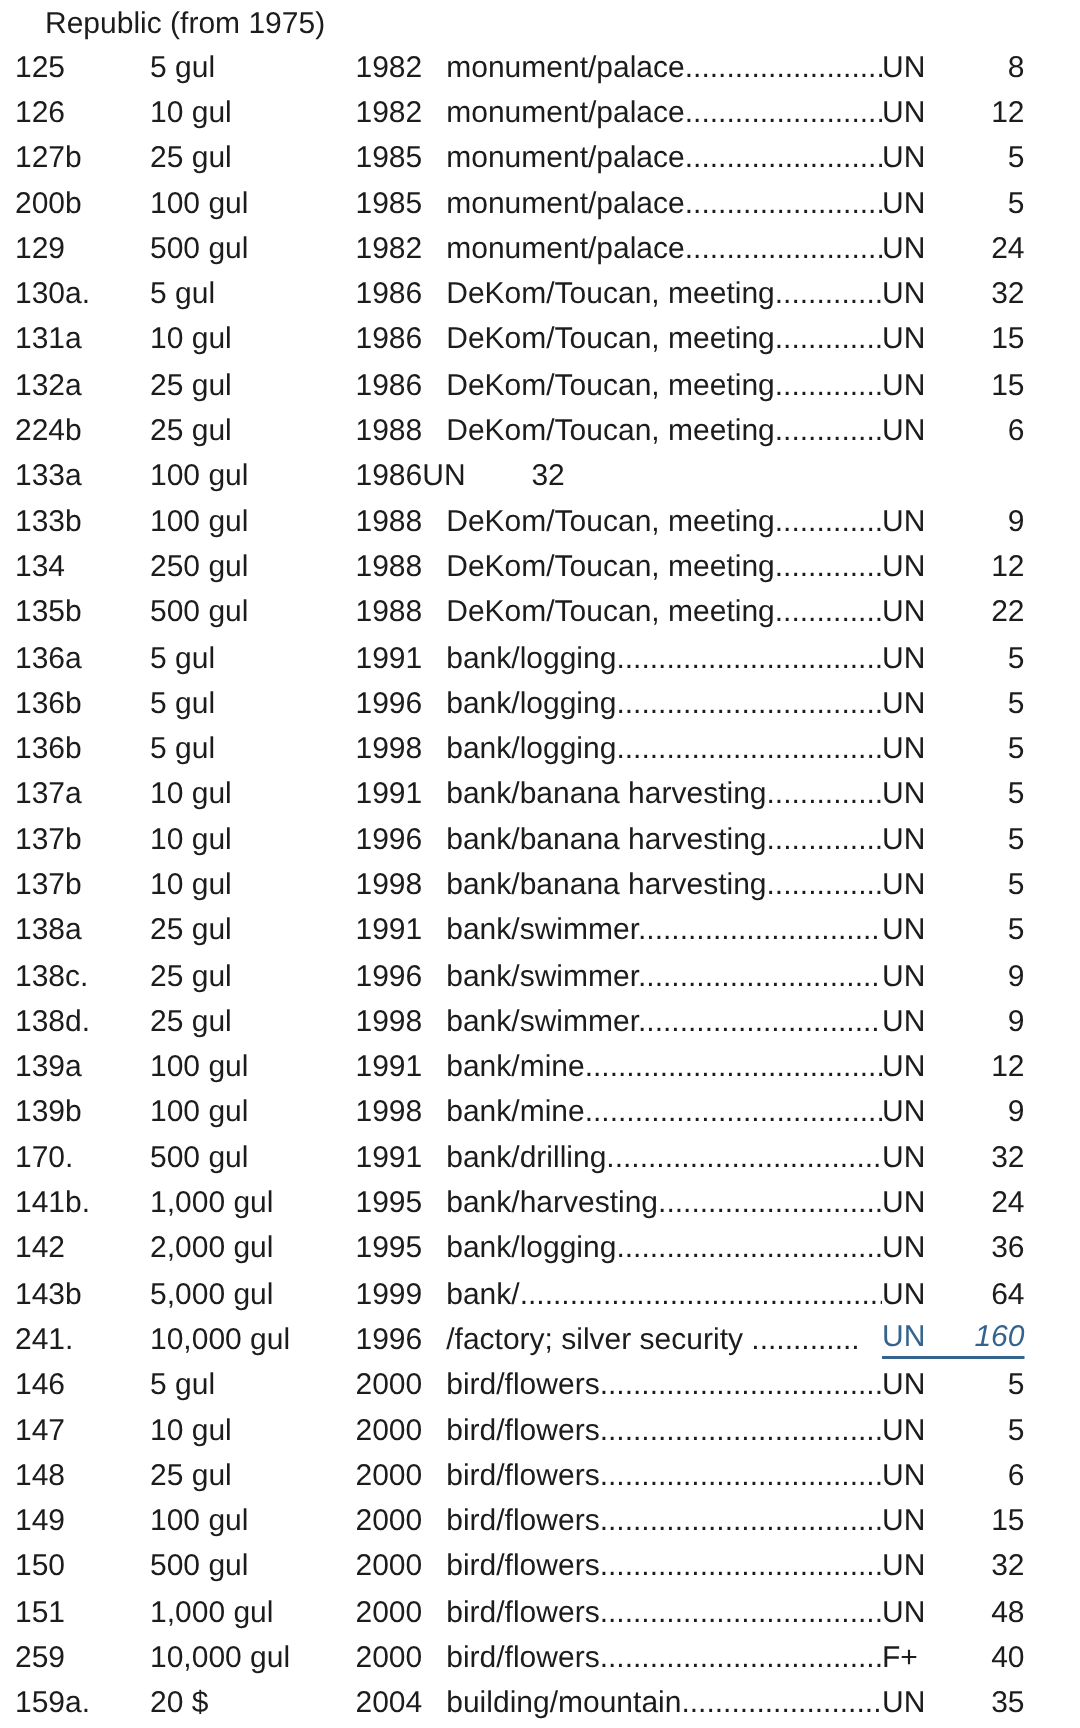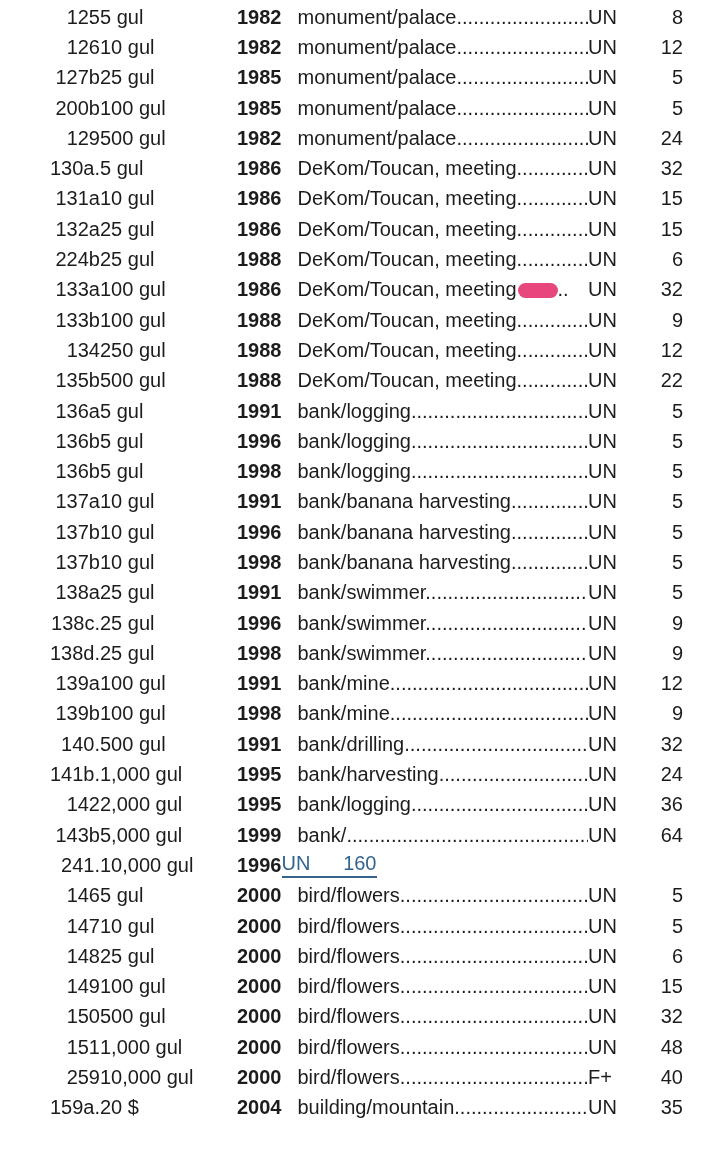--- a/index.html
+++ b/index.html
@@ -18,23 +18,23 @@
     padding-left: 30px;
     white-space: nowrap;
   }
   .row {
     display: flex;
     align-items: center;
     height: 30.3px;
     padding-right: 37px;
     white-space: nowrap;
   }
-  .num   { flex: 0 0 100px; padding-left: 10px; text-align: right; }
+  .num   { flex: 0 0 100px; padding-left: 10px; }
   .denom { flex: 0 0 113px; }
-  .year  { flex: 0 0 64px;  padding-left: 24px; font-weight: bold; }
+  .year  { flex: 0 0 64px;  padding-left: 24px; }
   .desc  {
     flex: 1 1 auto;
     padding-left: 16px;
     padding-right: 10px;
     overflow: hidden;
     white-space: nowrap;
   }
   .grade { flex: 0 0 45px; }
   .price { flex: 0 0 50px; text-align: right; }
   .redaction {
@@ -54,20 +54,21 @@
     border-bottom: 2px solid var(--link, #34648e);
     padding-bottom: 1px;
     cursor: pointer;
   }
   .link-gradeprice .grade, .link-gradeprice .price { flex: 0 0 auto; }
 </style>
 </head>
 <body>
 
 <div class="page">
+  <div class="section-title">Republic (from 1975)</div>
   <div id="rows">
       <div class="row">
     <span class="num">125</span>
     <span class="denom">5 gul</span>
     <span class="year">1982</span>
     <span class="desc">monument/palace<span>..........................................................................</span></span>
     <span class="grade">UN</span>
     <span class="price">8</span>
   </div>
       <div class="row">
@@ -131,21 +132,20 @@
     <span class="denom">25 gul</span>
     <span class="year">1988</span>
     <span class="desc">DeKom/Toucan, meeting<span>..........................................................................</span></span>
     <span class="grade">UN</span>
     <span class="price">6</span>
   </div>
       <div class="row">
     <span class="num">133a</span>
     <span class="denom">100 gul</span>
     <span class="year">1986</span>
-    <span class="desc">DeKom/Toucan, meeting<span class="redaction"></span>..</span>
     <span class="grade">UN</span>
     <span class="price">32</span>
   </div>
       <div class="row">
     <span class="num">133b</span>
     <span class="denom">100 gul</span>
     <span class="year">1988</span>
     <span class="desc">DeKom/Toucan, meeting<span>..........................................................................</span></span>
     <span class="grade">UN</span>
     <span class="price">9</span>
@@ -248,21 +248,21 @@
   </div>
       <div class="row">
     <span class="num">139b</span>
     <span class="denom">100 gul</span>
     <span class="year">1998</span>
     <span class="desc">bank/mine<span>..........................................................................</span></span>
     <span class="grade">UN</span>
     <span class="price">9</span>
   </div>
       <div class="row">
-    <span class="num">140.</span>
+    <span class="num">170.</span>
     <span class="denom">500 gul</span>
     <span class="year">1991</span>
     <span class="desc">bank/drilling<span>..........................................................................</span></span>
     <span class="grade">UN</span>
     <span class="price">32</span>
   </div>
       <div class="row">
     <span class="num">141b.</span>
     <span class="denom">1,000 gul</span>
     <span class="year">1995</span>
@@ -283,24 +283,25 @@
     <span class="denom">5,000 gul</span>
     <span class="year">1999</span>
     <span class="desc">bank/<span>..........................................................................</span></span>
     <span class="grade">UN</span>
     <span class="price">64</span>
   </div>
       <div class="row">
     <span class="num">241.</span>
     <span class="denom">10,000 gul</span>
     <span class="year">1996</span>
+    <span class="desc">/factory; silver security <span>.............</span></span>
 
   <span class="link-gradeprice">
           <span class="grade" style="flex: 0 0 auto;">UN</span>
-          <span class="price" style="flex: 0 0 auto;">160</span>
+          <span class="price" style="flex: 0 0 auto; font-style: italic;">160</span>
         </span>
       </div>
       <div class="row">
     <span class="num">146</span>
     <span class="denom">5 gul</span>
     <span class="year">2000</span>
     <span class="desc">bird/flowers<span>..........................................................................</span></span>
     <span class="grade">UN</span>
     <span class="price">5</span>
   </div>

